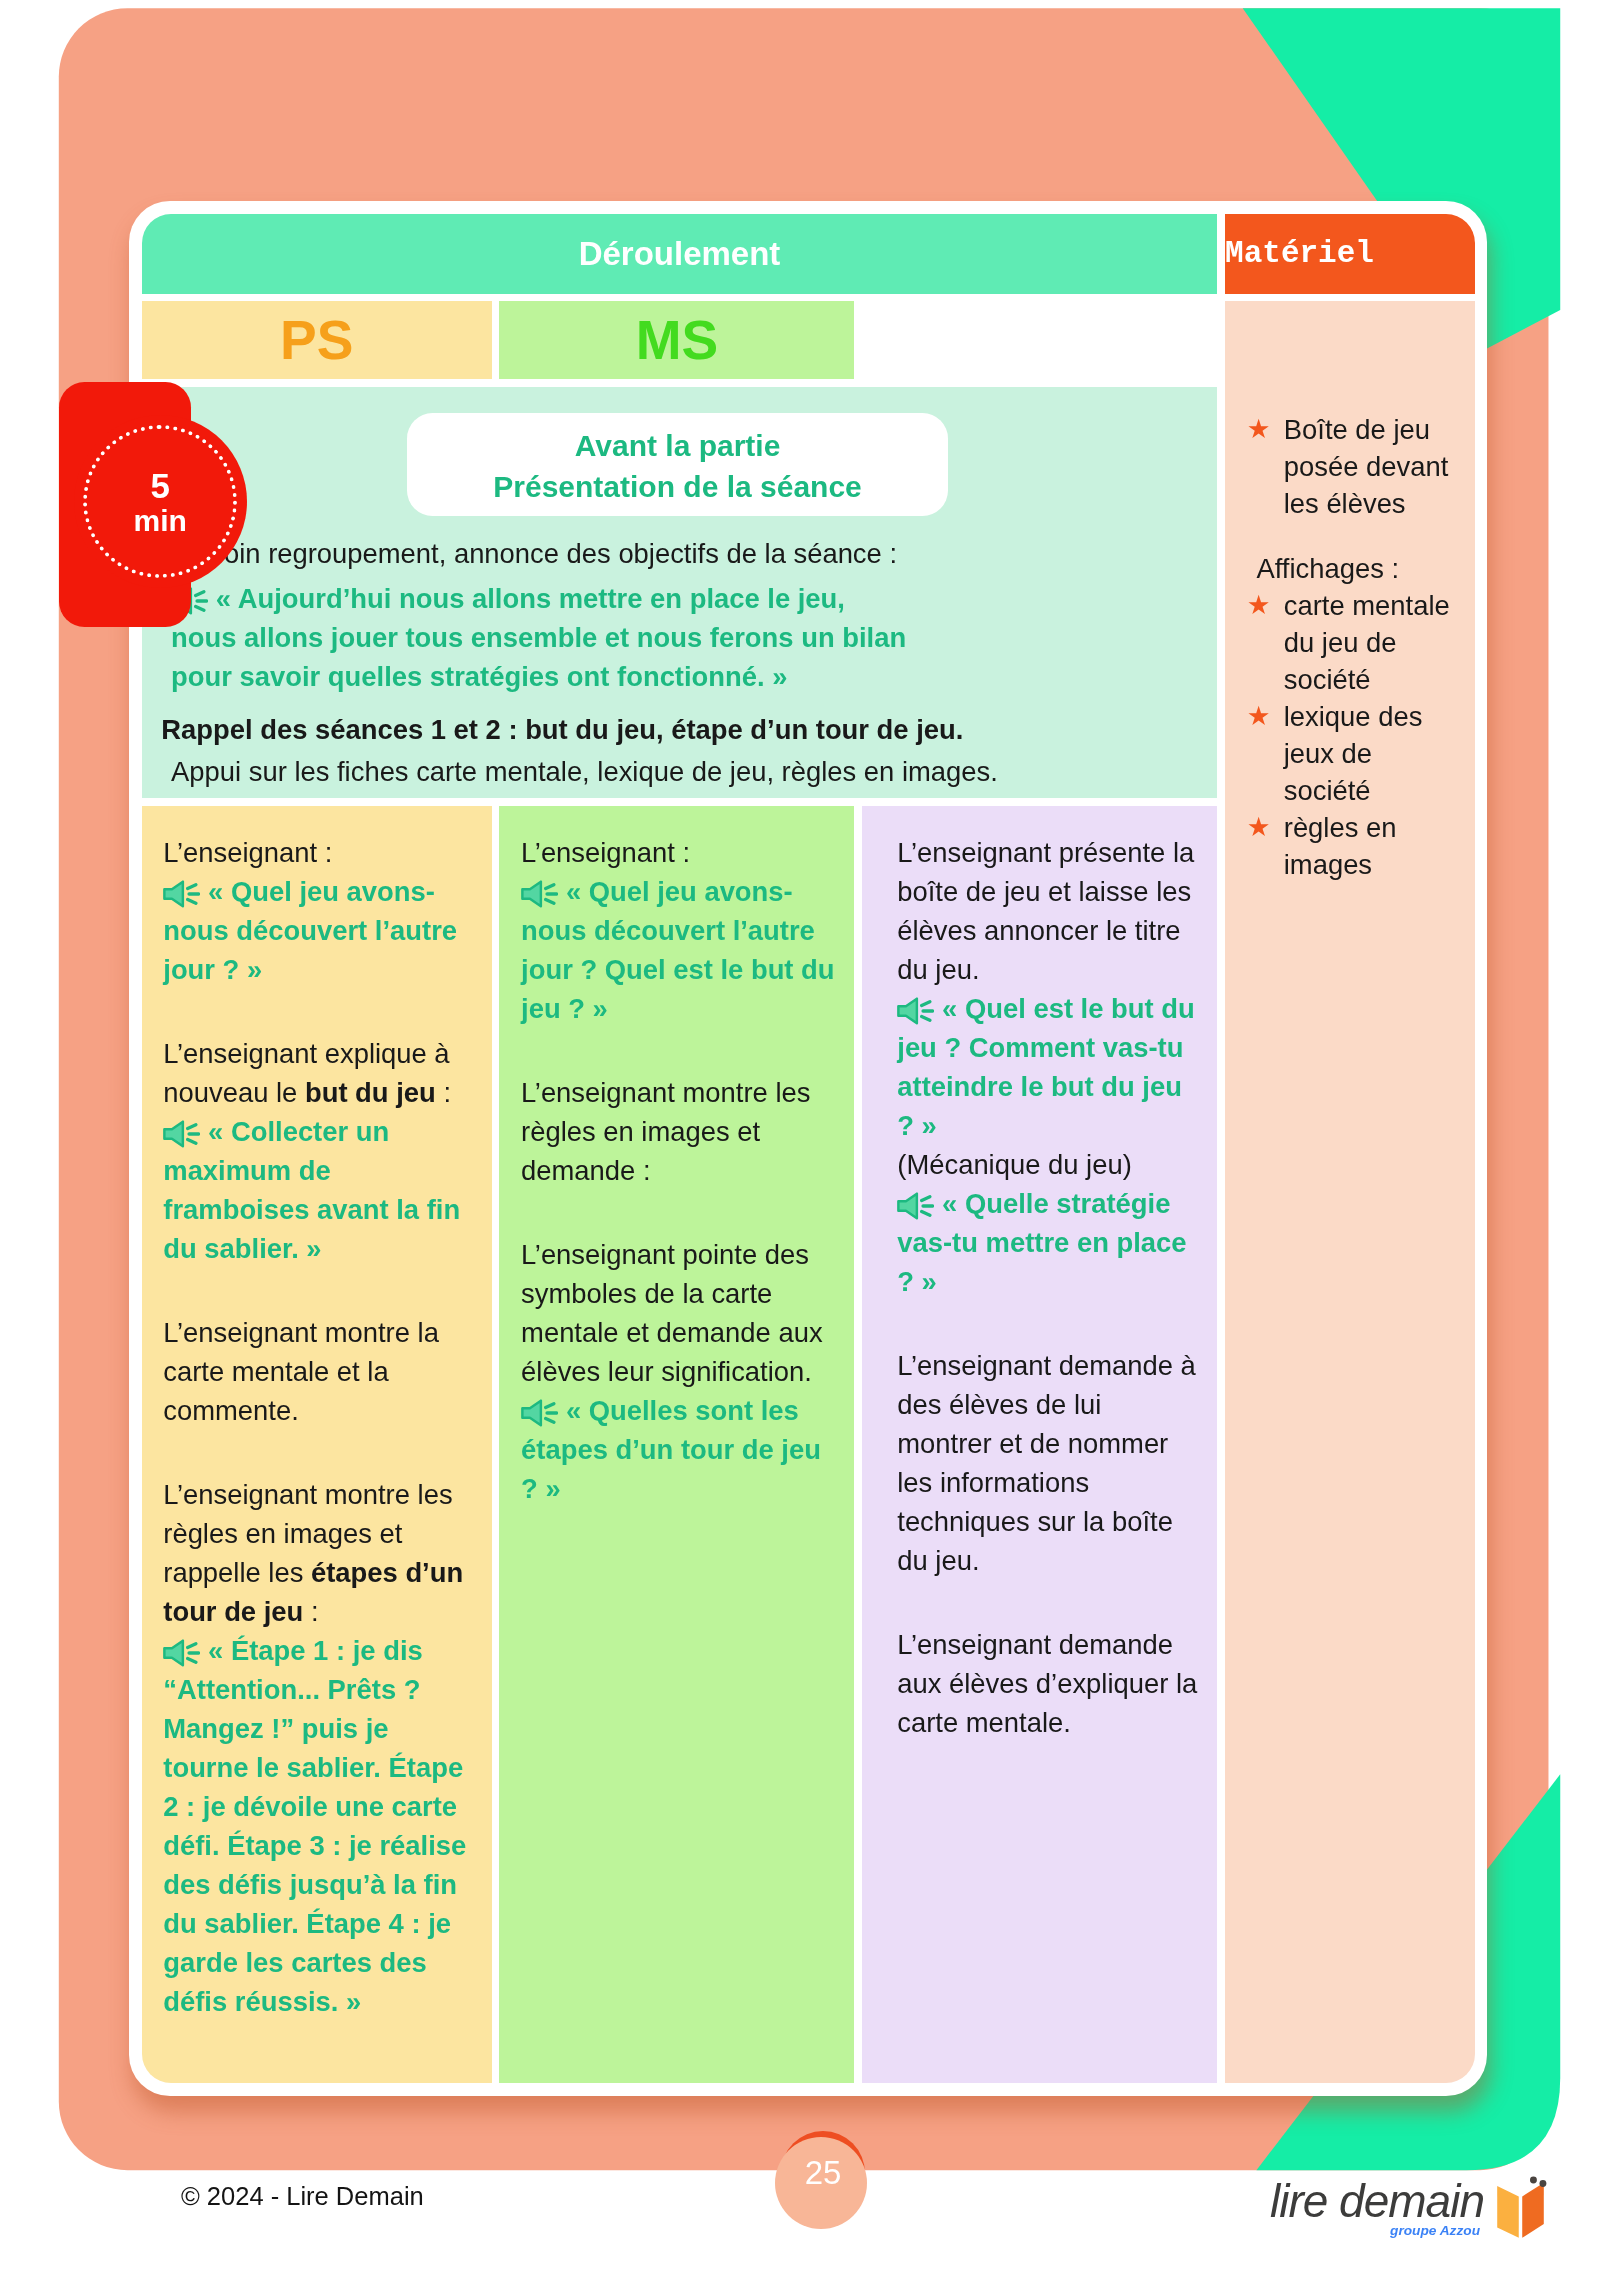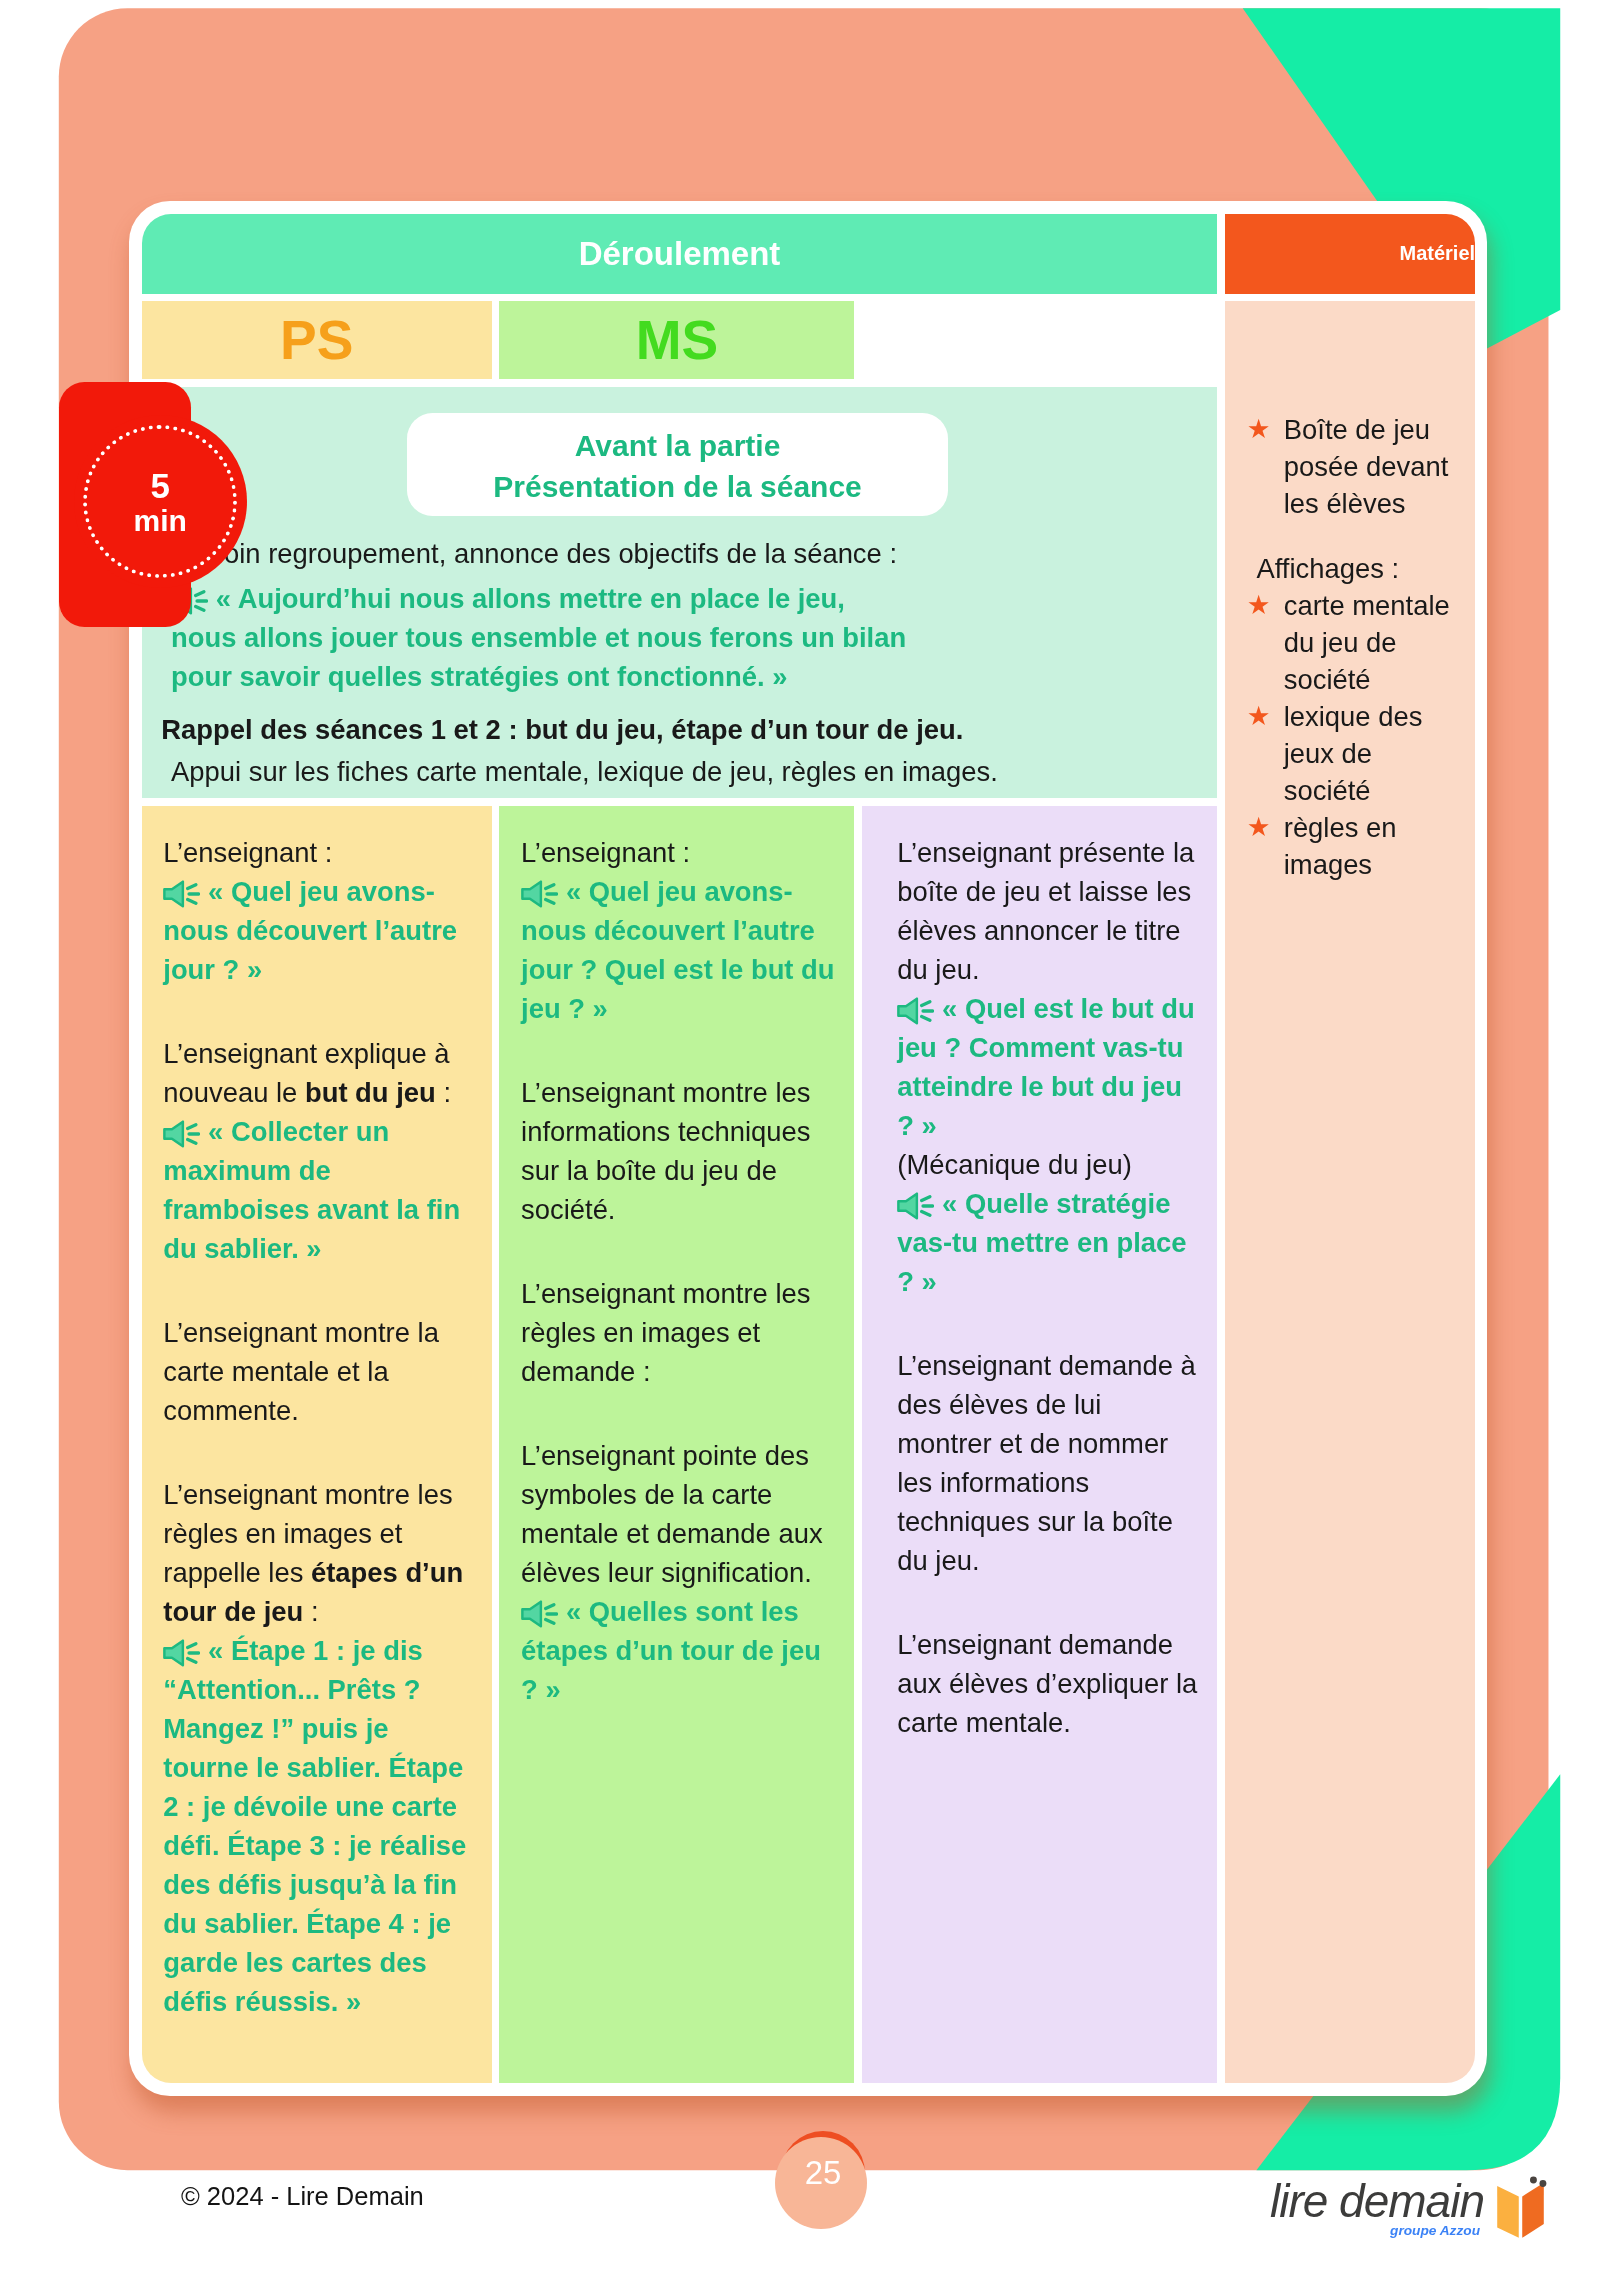--- a/index.html
+++ b/index.html
@@ -18,21 +18,21 @@
   
   .card{
     position:absolute;left:129px;top:201px;width:1358px;height:1895px;box-sizing:border-box;
     background:#ffffff;border-radius:41px;padding:12.7px;z-index:2;
     box-shadow:3.9px 15.7px 21.6px rgba(186,78,30,.42);
     display:grid;grid-template-columns:350px 355px 355px 250px;grid-template-rows:80px 78px 411px 1fr;gap:7.8px;
   }
   .hdr-left{grid-column:1/4;grid-row:1;background:var(--header_teal);border-top-left-radius:29px;
     display:flex;align-items:center;justify-content:center;color:#fff;font-weight:bold;font-size:33px;}
   .hdr-right{grid-column:4;grid-row:1;background:var(--header_orange);border-top-right-radius:29px;
-    display:flex;align-items:center;justify-content:flex-end;color:#fff;font-weight:bold;font-size:20px;}
+    display:flex;align-items:center;justify-content:flex-start;color:#fff;font-weight:bold;font-size:31px;font-family:Liberation Mono, monospace;}
   .lvl{display:flex;align-items:center;justify-content:center;font-weight:bold;font-size:55px;}
   .lvl-ps{grid-column:1;grid-row:2;background:var(--ps_bg);color:var(--ps_text);}
   .lvl-ms{grid-column:2;grid-row:2;background:var(--ms_bg);color:var(--ms_text);}
   .lvl-gs{grid-column:3;grid-row:2;background:var(--gs_bg);color:var(--gs_text);}
   .materiel{grid-column:4;grid-row:2/5;background:var(--materiel_bg);border-bottom-right-radius:29px;
     padding:110px 13.7px 19.6px 15.7px;box-sizing:border-box;}
   .materiel ul{list-style:none;margin:0;padding:0;font-size:27.4px;line-height:37px;}
   .materiel li{position:relative;padding-left:43px;margin:0;}
   .materiel li.nostar{padding-left:15.7px;}
   .materiel li.gap{margin-top:27.4px;}
@@ -144,21 +144,20 @@
     <path d="M1 6.5 h5.5 L14.5 1 v18 L6.5 13.5 H1 Z" fill="#53D6A2" stroke="#1DB981" stroke-width="1.8" stroke-linejoin="round"></path>
     <path d="M18 6 L24 3.2 M19 10 L26 10 M18 14 L24 16.8" stroke="#1DB981" stroke-width="2.4" stroke-linecap="round" fill="none"></path>
   </svg><span class="seg-quote">« Étape 1 : je dis “Attention... Prêts ? Mangez !” puis je tourne le sablier. Étape 2 : je dévoile une carte défi. Étape 3 : je réalise des défis jusqu’à la fin du sablier. Étape 4 : je garde les cartes des défis réussis. »</span></p>
     </div>
   <div class="col col-ms">
       <p class=""><span class="seg-normal">L’enseignant :</span></p>
       <p class=""><svg class="spk" viewBox="0 0 27 20" width="37" height="28">
     <path d="M1 6.5 h5.5 L14.5 1 v18 L6.5 13.5 H1 Z" fill="#53D6A2" stroke="#1DB981" stroke-width="1.8" stroke-linejoin="round"></path>
     <path d="M18 6 L24 3.2 M19 10 L26 10 M18 14 L24 16.8" stroke="#1DB981" stroke-width="2.4" stroke-linecap="round" fill="none"></path>
   </svg><span class="seg-quote">« Quel jeu avons-nous découvert l’autre jour ? Quel est le but du jeu ? »</span></p>
-      <p class="spacer"><span class="seg-normal">L’enseignant montre les informations techniques sur la boîte du jeu de société.</span></p>
       <p class="spacer"><span class="seg-normal">L’enseignant montre les règles en images et demande :</span></p>
       <p class="spacer"><span class="seg-normal">L’enseignant pointe des symboles de la carte mentale et demande aux élèves leur signification.</span></p>
       <p class=""><svg class="spk" viewBox="0 0 27 20" width="37" height="28">
     <path d="M1 6.5 h5.5 L14.5 1 v18 L6.5 13.5 H1 Z" fill="#53D6A2" stroke="#1DB981" stroke-width="1.8" stroke-linejoin="round"></path>
     <path d="M18 6 L24 3.2 M19 10 L26 10 M18 14 L24 16.8" stroke="#1DB981" stroke-width="2.4" stroke-linecap="round" fill="none"></path>
   </svg><span class="seg-quote">« Quelles sont les étapes d’un tour de jeu ? »</span></p>
     </div>
   <div class="col col-gs">
       <p class=""><span class="seg-normal">L’enseignant présente la boîte de jeu et laisse les élèves annoncer le titre du jeu.</span></p>
       <p class=""><svg class="spk" viewBox="0 0 27 20" width="37" height="28">

